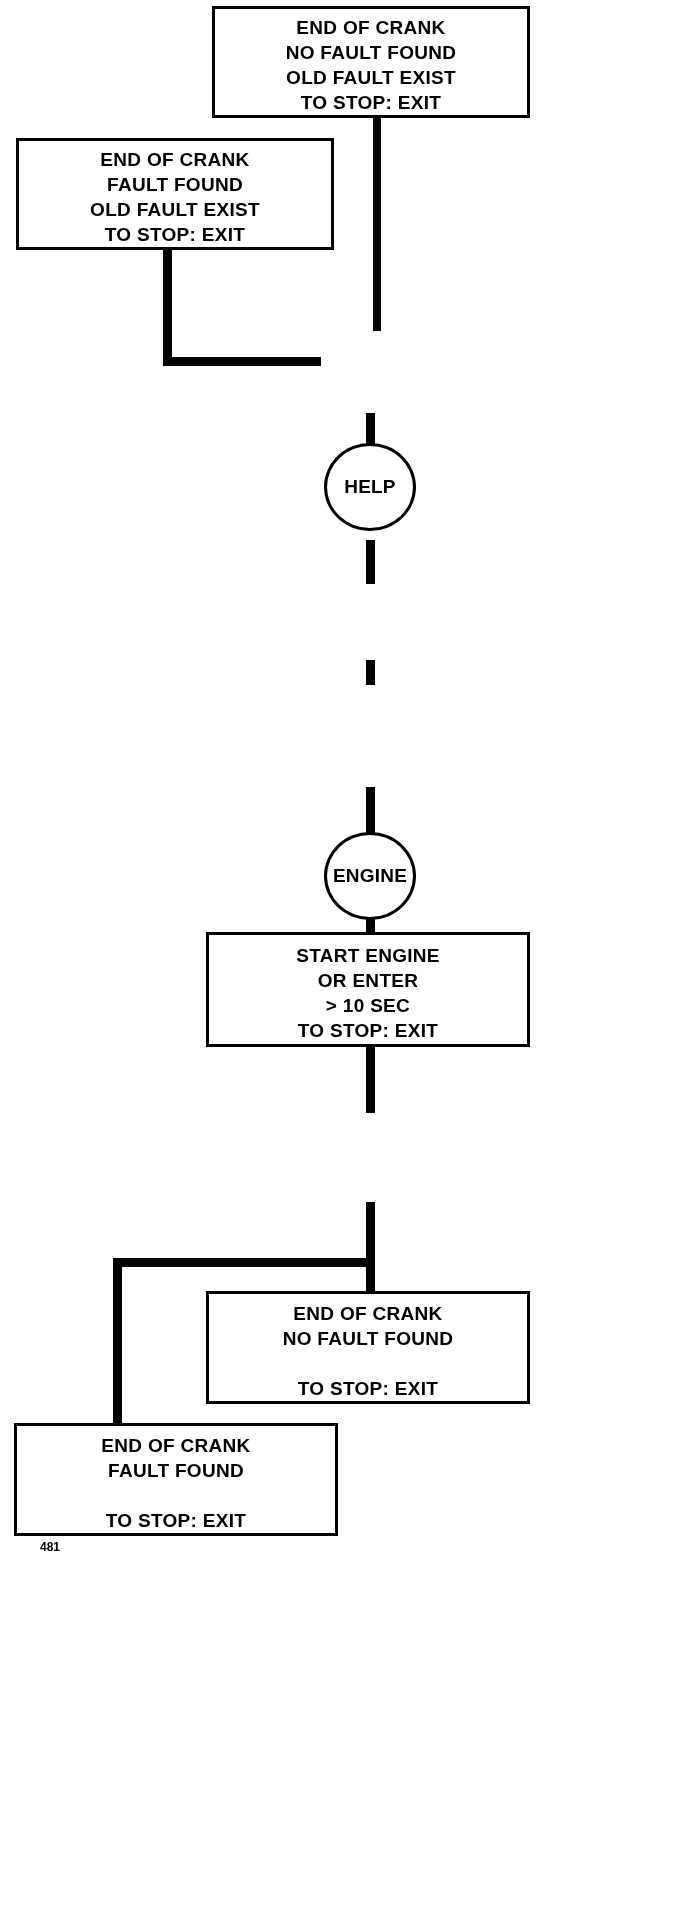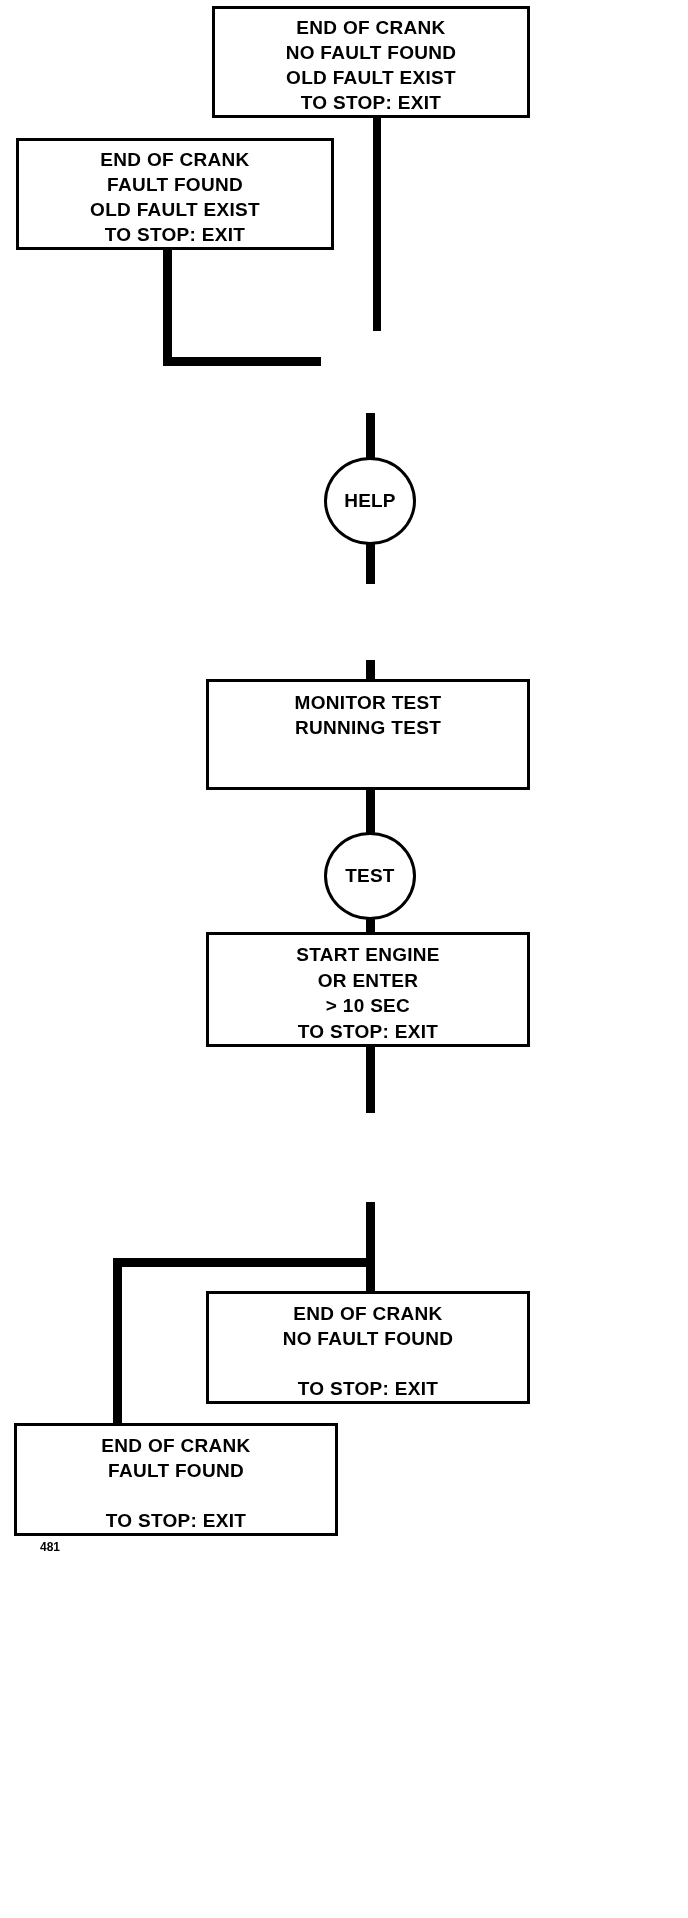--- a/index.html
+++ b/index.html
@@ -18,21 +18,21 @@
     overflow: hidden;
   }
   .box {
     position: absolute;
     box-sizing: border-box;
     border: 3px solid #000000;
     background: #ffffff;
     display: flex;
     flex-direction: column;
     align-items: center;
-    justify-content: space-between;
+    justify-content: center;
     z-index: 3;
   }
   .box .line {
     font-size: 19px;
     font-weight: bold;
     color: #000000;
     letter-spacing: 0.3px;
     line-height: 25px;
     white-space: pre;
     text-align: center;
@@ -94,34 +94,28 @@
     <div class="line">TO STOP: EXIT</div>
   </div>
 
   <div class="box" style="left:16px; top:138px; width:318px; height:112px; padding-top:6px;">
     <div class="line">END OF CRANK</div>
     <div class="line">FAULT FOUND</div>
     <div class="line">OLD FAULT EXIST</div>
     <div class="line">TO STOP: EXIT</div>
   </div>
 
-  <div class="circle" style="left:324px; top:457px; width:92px; height:88px;">
+  <div class="circle" style="left:324px; top:443px; width:92px; height:88px;">
     <span>HELP</span>
   </div>
 
 
-  <div class="box" style="left:206px; top:679px; width:324px; height:111px; padding-top:8px;">
-    <div class="line">MONITOR TEST</div>
-    <div class="line">RUNNING TEST</div>
-    <div class="line blank">&nbsp;</div>
-    <div class="line blank">&nbsp;</div>
-  </div>
 
   <div class="circle" style="left:324px; top:832px; width:92px; height:88px;">
-    <span>TEST</span>
+    <span>ENGINE</span>
   </div>
 
   <div class="box" style="left:206px; top:932px; width:324px; height:115px; padding-top:7px;">
     <div class="line">START ENGINE</div>
     <div class="line">OR ENTER</div>
     <div class="line">&gt; 10 SEC</div>
     <div class="line">TO STOP: EXIT</div>
   </div>
 
   <div class="box" style="left:206px; top:1291px; width:324px; height:113px; padding-top:7px;">

